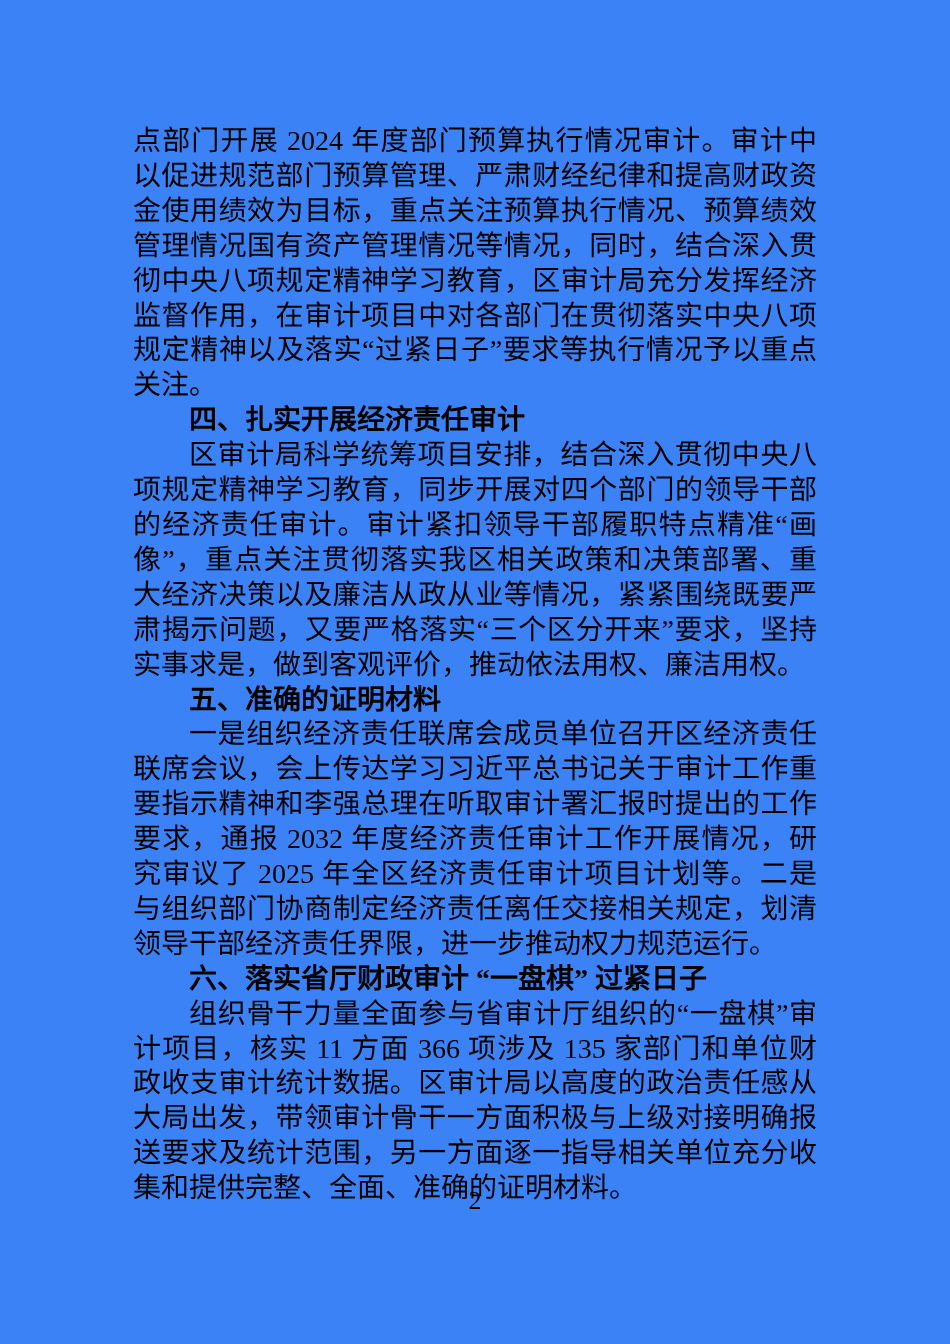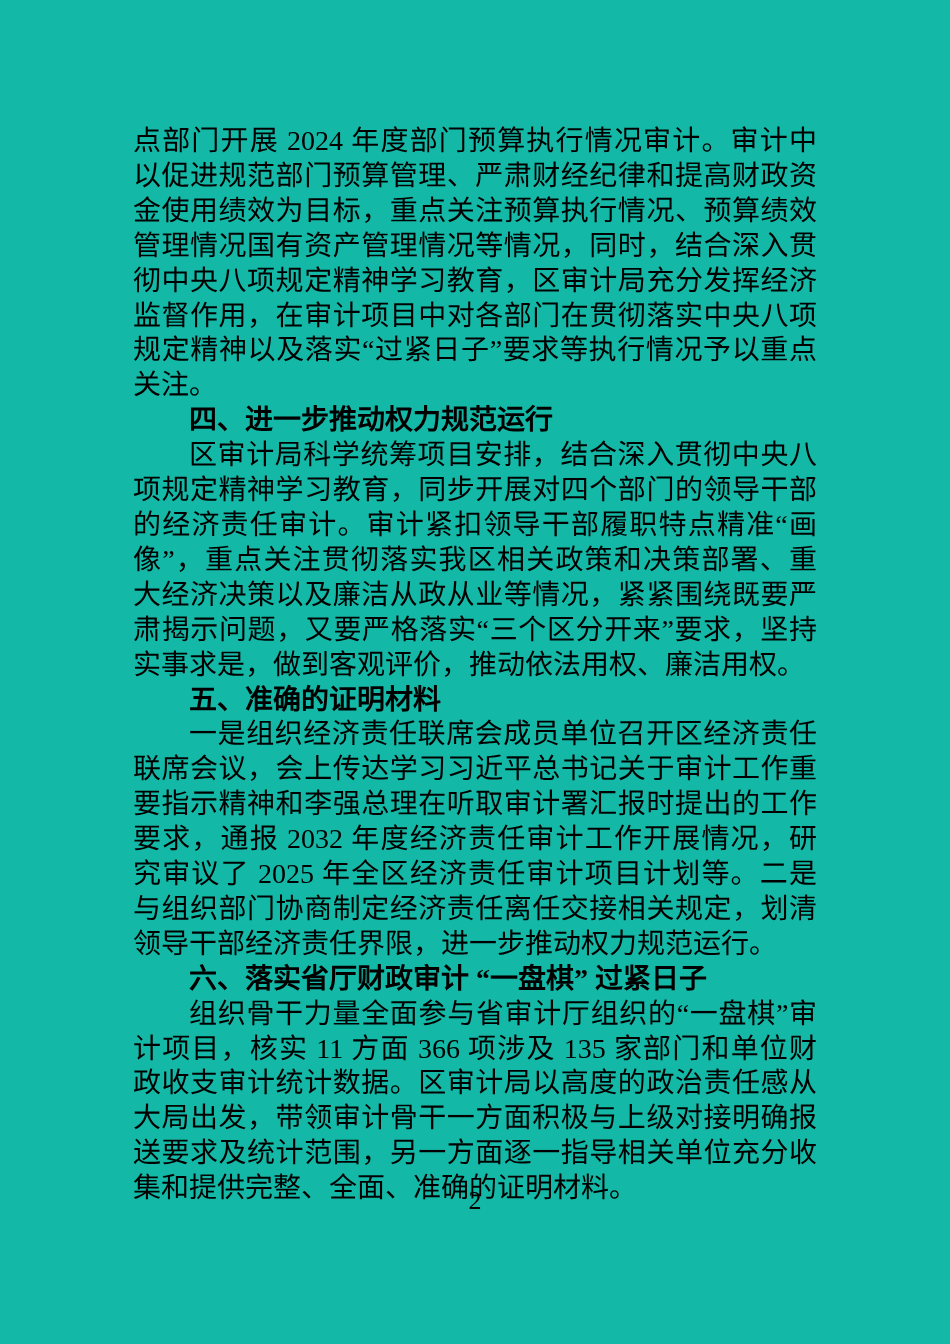--- a/index.html
+++ b/index.html
@@ -4,21 +4,21 @@
 <style>
   html, body {
     margin: 0;
     padding: 0;
     background: #ffffff;
   }
   .page {
     position: relative;
     width: 950px;
     height: 1344px;
-    background: #14b8a6;
+    background: #3b82f6;
     color: #000000;
     overflow: hidden;
     font-family: "Liberation Serif", "DejaVu Serif", serif;
   }
   .content {
     position: absolute;
     left: 133px;
     top: 124px;
     width: 684px;
     font-size: 28px;
@@ -54,21 +54,21 @@
     line-height: 30px;
     font-family: "Liberation Serif", "DejaVu Serif", serif;
   }
 </style>
 </head>
 <body>
 
 <div class="page">
   <div class="content">
     <p class="para no-indent">点部门开展 2024 年度部门预算执行情况审计。审计中以促进规范部门预算管理、严肃财经纪律和提高财政资金使用绩效为目标，重点关注预算执行情况、预算绩效管理情况国有资产管理情况等情况，同时，结合深入贯彻中央八项规定精神学习教育，区审计局充分发挥经济监督作用，在审计项目中对各部门在贯彻落实中央八项规定精神以及落实“过紧日子”要求等执行情况予以重点关注。</p>
-    <p class="heading">四、进一步推动权力规范运行</p>
+    <p class="heading">四、扎实开展经济责任审计</p>
     <p class="para">区审计局科学统筹项目安排，结合深入贯彻中央八项规定精神学习教育，同步开展对四个部门的领导干部的经济责任审计。审计紧扣领导干部履职特点精准“画像”，重点关注贯彻落实我区相关政策和决策部署、重大经济决策以及廉洁从政从业等情况，紧紧围绕既要严肃揭示问题，又要严格落实“三个区分开来”要求，坚持实事求是，做到客观评价，推动依法用权、廉洁用权。</p>
     <p class="heading">五、准确的证明材料</p>
     <p class="para">一是组织经济责任联席会成员单位召开区经济责任联席会议，会上传达学习习近平总书记关于审计工作重要指示精神和李强总理在听取审计署汇报时提出的工作要求，通报 2032 年度经济责任审计工作开展情况，研究审议了 2025 年全区经济责任审计项目计划等。二是与组织部门协商制定经济责任离任交接相关规定，划清领导干部经济责任界限，进一步推动权力规范运行。</p>
     <p class="heading">六、落实省厅财政审计 “一盘棋” 过紧日子</p>
     <p class="para">组织骨干力量全面参与省审计厅组织的“一盘棋”审计项目，核实 11 方面 366 项涉及 135 家部门和单位财政收支审计统计数据。区审计局以高度的政治责任感从大局出发，带领审计骨干一方面积极与上级对接明确报送要求及统计范围，另一方面逐一指导相关单位充分收集和提供完整、全面、准确的证明材料。</p>
   </div>
   <div class="page-number">2</div>
 </div>
 
 </body></html>

